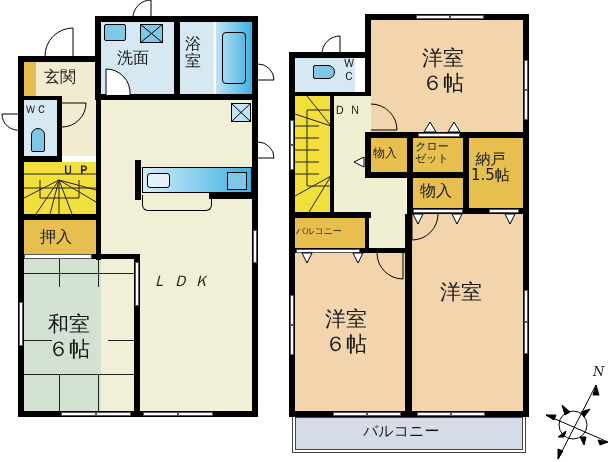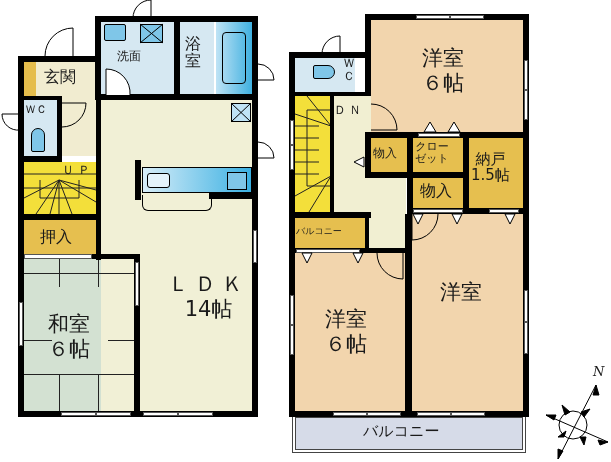--- a/index.html
+++ b/index.html
@@ -120,34 +120,33 @@
     </svg>
   <svg style="left:258px;top:62px;" width="20" height="20">
       <path d="M0 2 A16 16 0 0 1 16 18 L0 18" fill="none" stroke="#000"></path>
     </svg>
   <svg style="left:258px;top:140px;" width="20" height="20">
       <path d="M0 2 A16 16 0 0 1 16 18 L0 18" fill="none" stroke="#000"></path>
     </svg>
 
   <div class="lbl" style="left:44px;top:69px;font-size:16px;">玄関</div>
   <div class="lbl" style="left:25px;top:104px;font-size:11px;">ＷＣ</div>
-  <div class="lbl" style="left:117px;top:50px;font-size:12px;">洗面</div>
+  <div class="lbl" style="left:117px;top:50px;font-size:16px;">洗面</div>
   <div class="lbl" style="left:185px;top:36px;font-size:16px;">
     <div>浴</div>
     <div>室</div>
   </div>
-  <div class="lbl" style="left:62px;top:164px;font-size:12px;letter-spacing:4px;">ＵＰ</div>
+  <div class="lbl" style="left:62px;top:164px;font-size:12px;letter-spacing:4px;font-weight:bold;">ＵＰ</div>
   <div class="lbl" style="left:40px;top:229px;font-size:16px;">押入</div>
   <div class="lbl" style="left:48px;top:312px;font-size:21px;line-height:1.2;">
     <div>和室</div>
     <div>６帖</div>
   </div>
-  <div class="lbl" style="left:168px;top:272px;font-size:21px;line-height:1.2;">
+  <div class="lbl" style="left:152px;top:272px;font-size:15px;line-height:1.2;font-style:italic;">
     <div style="letter-spacing:6px;">ＬＤＫ</div>
-    <div>14帖</div>
   </div>
 </div>
 
 <div>
 
   <div class="room" style="left:295px;top:58px;width:60px;height:34px;background:#d6e8f2;"></div>
   <div class="room" style="left:330px;top:96px;width:76px;height:152px;background:#f1efd2;"></div>
   <div class="room" style="left:295px;top:96px;width:36px;height:116px;background:#f3df3a;"></div>
   <div class="room" style="left:371px;top:20px;width:152px;height:112px;background:#f2d5ad;"></div>
   <div class="room" style="left:371px;top:138px;width:36px;height:34px;background:#e6bf4f;"></div>

